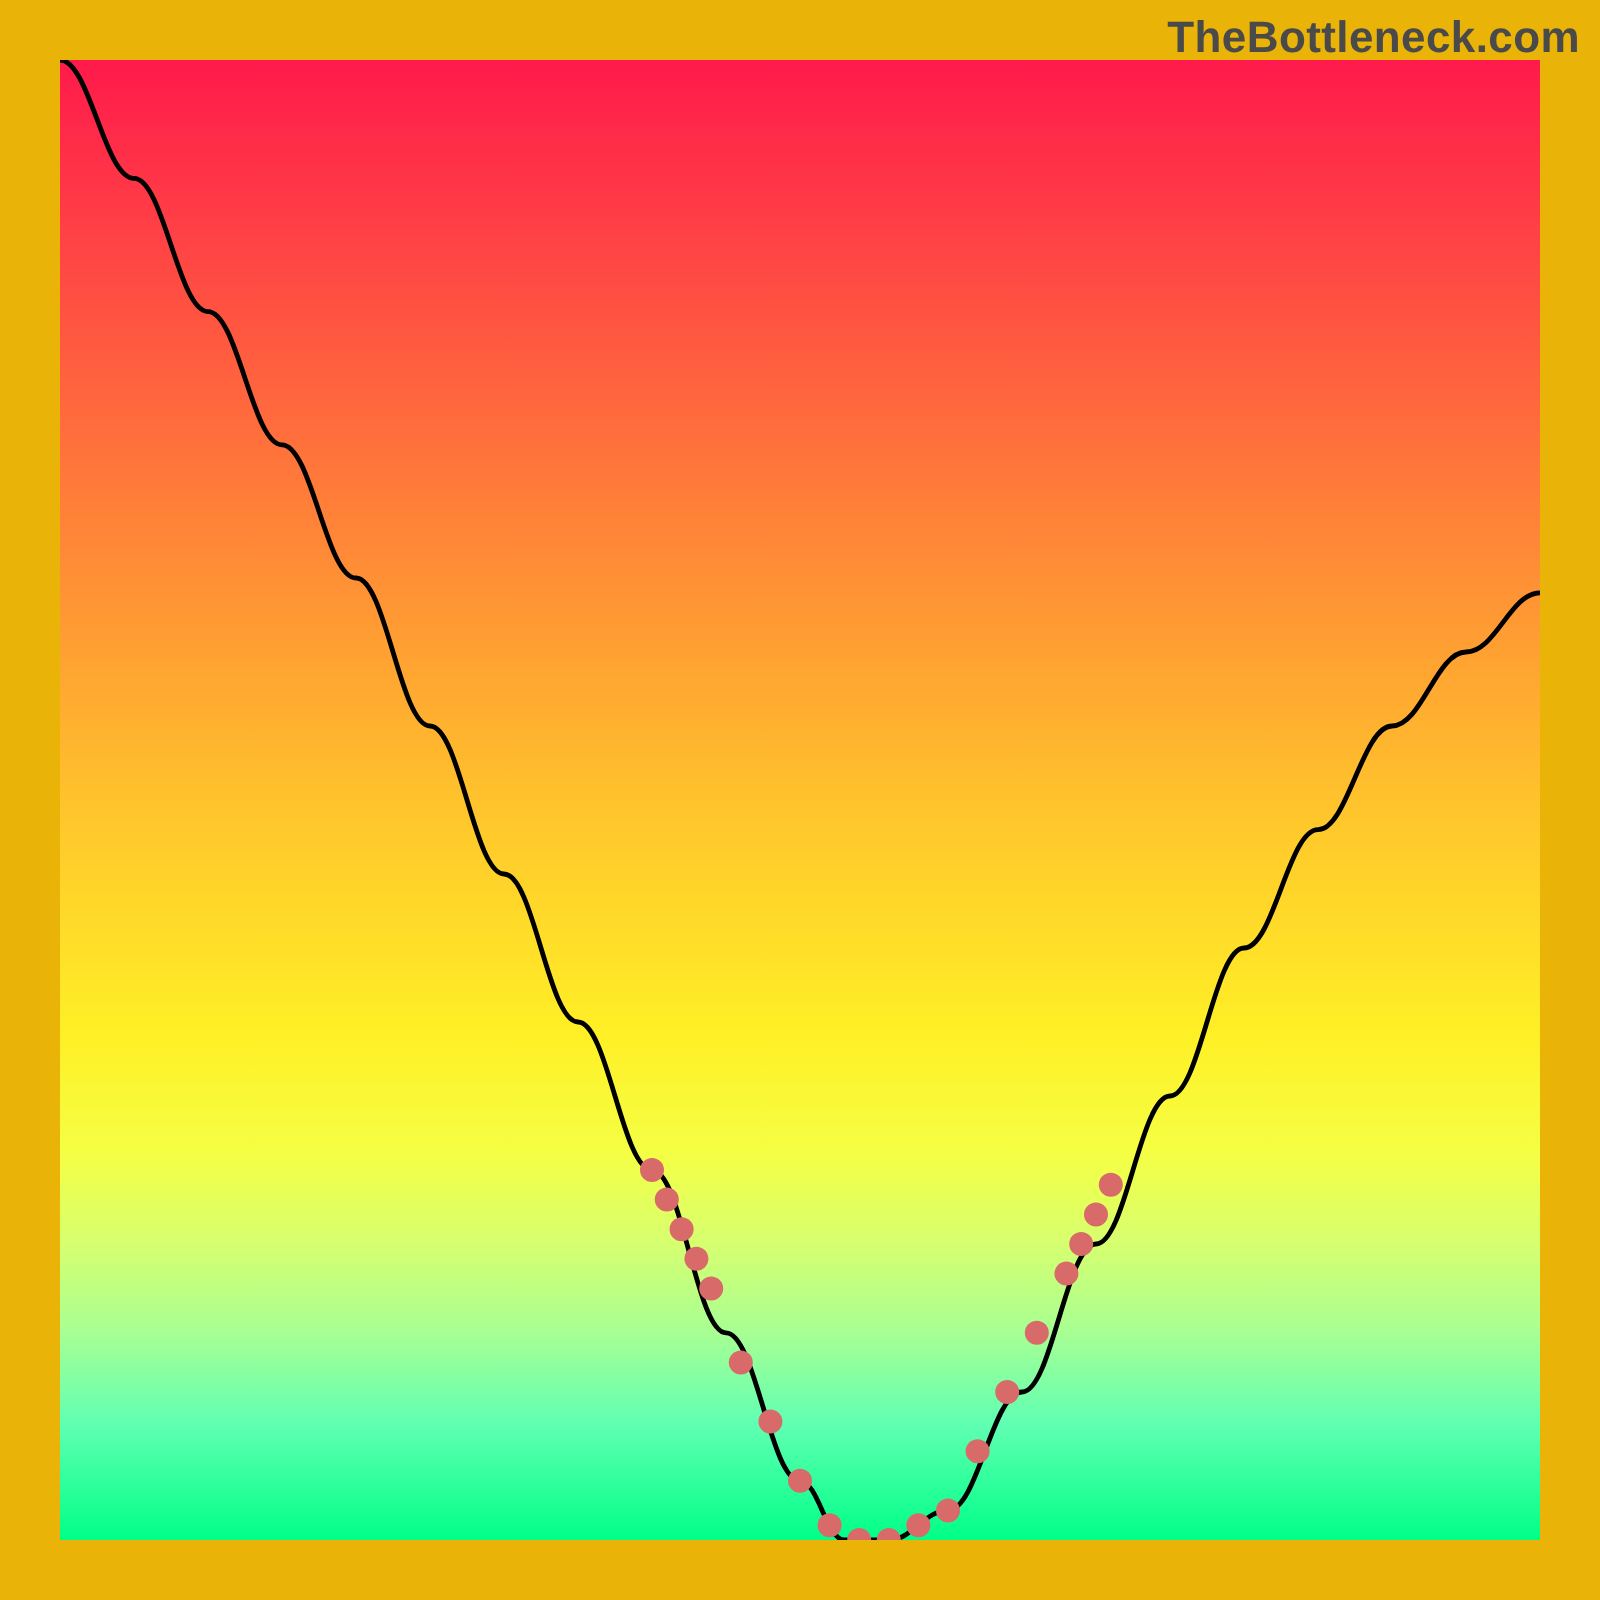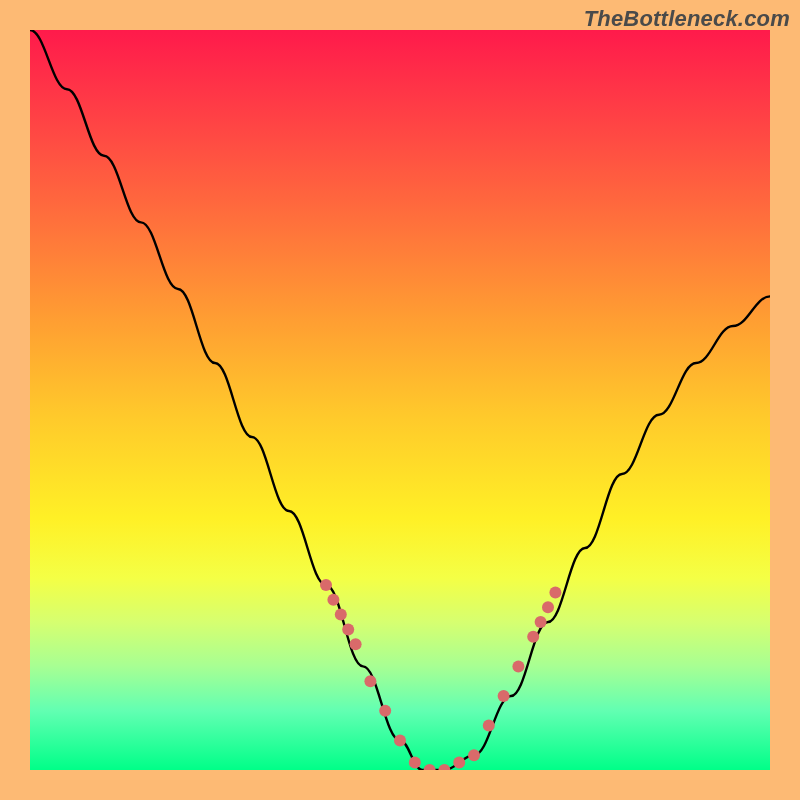--- a/index.html
+++ b/index.html
@@ -10,22 +10,21 @@
     overflow: hidden;
     background: #000;
     font-family: Arial, Helvetica, sans-serif;
   }
   .frame {
     position: absolute;
     left: 0;
     top: 0;
     width: 800px;
     height: 800px;
-    background: #fdba74;
-    font-style: italic;
+    background: #eab308;
   }
   .plot {
     position: absolute;
     left: 30px;
     top: 30px;
     width: 740px;
     height: 740px;
     background: linear-gradient(to bottom,
       #ff1a4b 0%,
       #ff3b46 10%,

